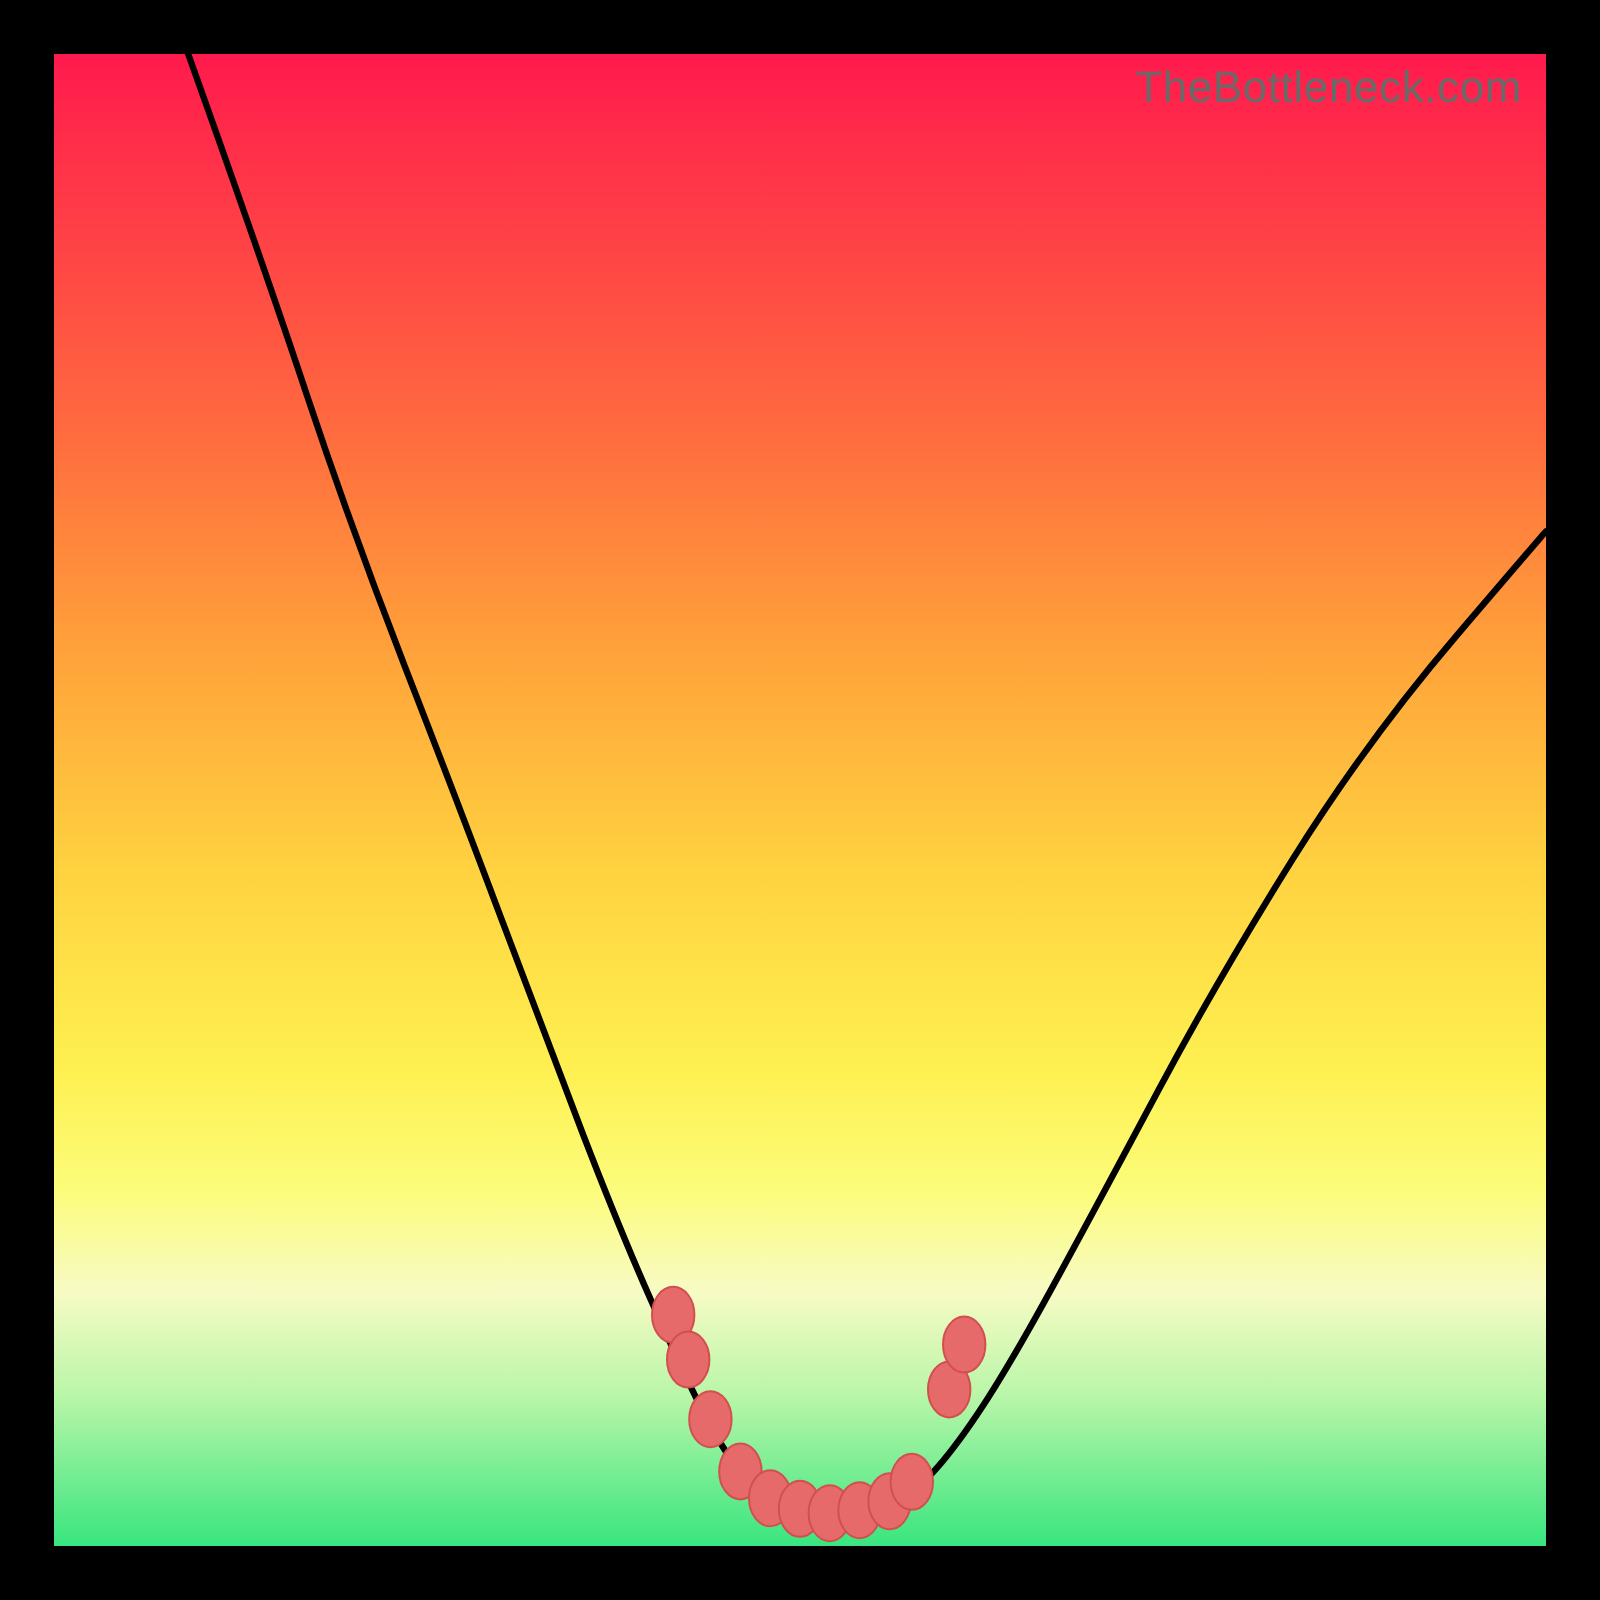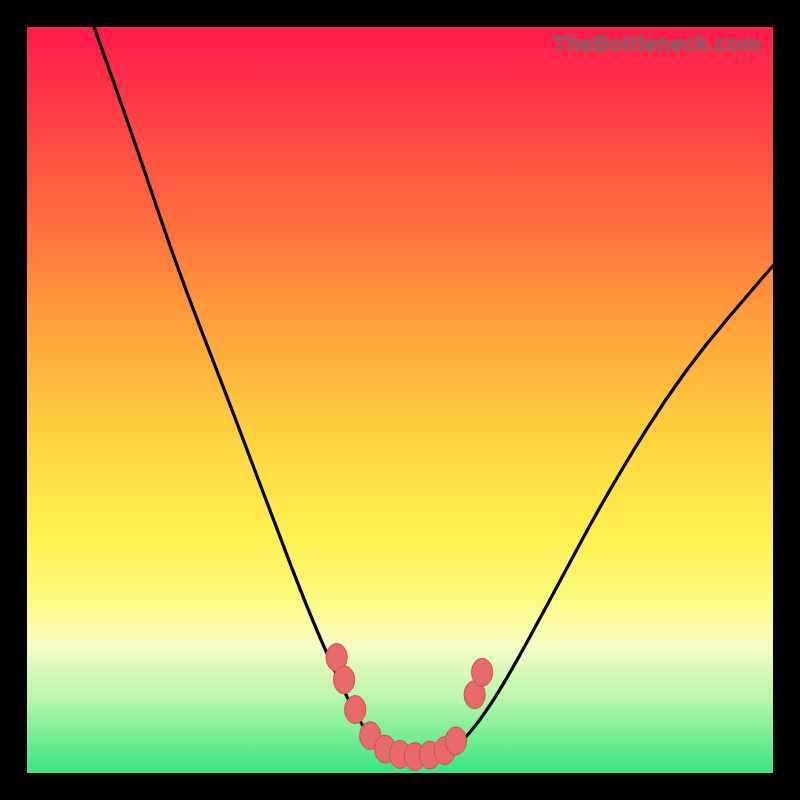--- a/index.html
+++ b/index.html
@@ -38,21 +38,21 @@
       #b8f6a8 90%,
       #39e57f 100%
     );
   }
   .watermark {
     position: absolute;
     top: 4px;
     right: 12px;
     color: #6a6a6a;
     font-size: 22px;
-    font-weight: 700;
+    font-weight: 400;
     letter-spacing: 0.3px;
     user-select: none;
   }
   svg.curve {
     position: absolute;
     left: 0;
     top: 0;
     width: 746px;
     height: 746px;
     overflow: visible;

